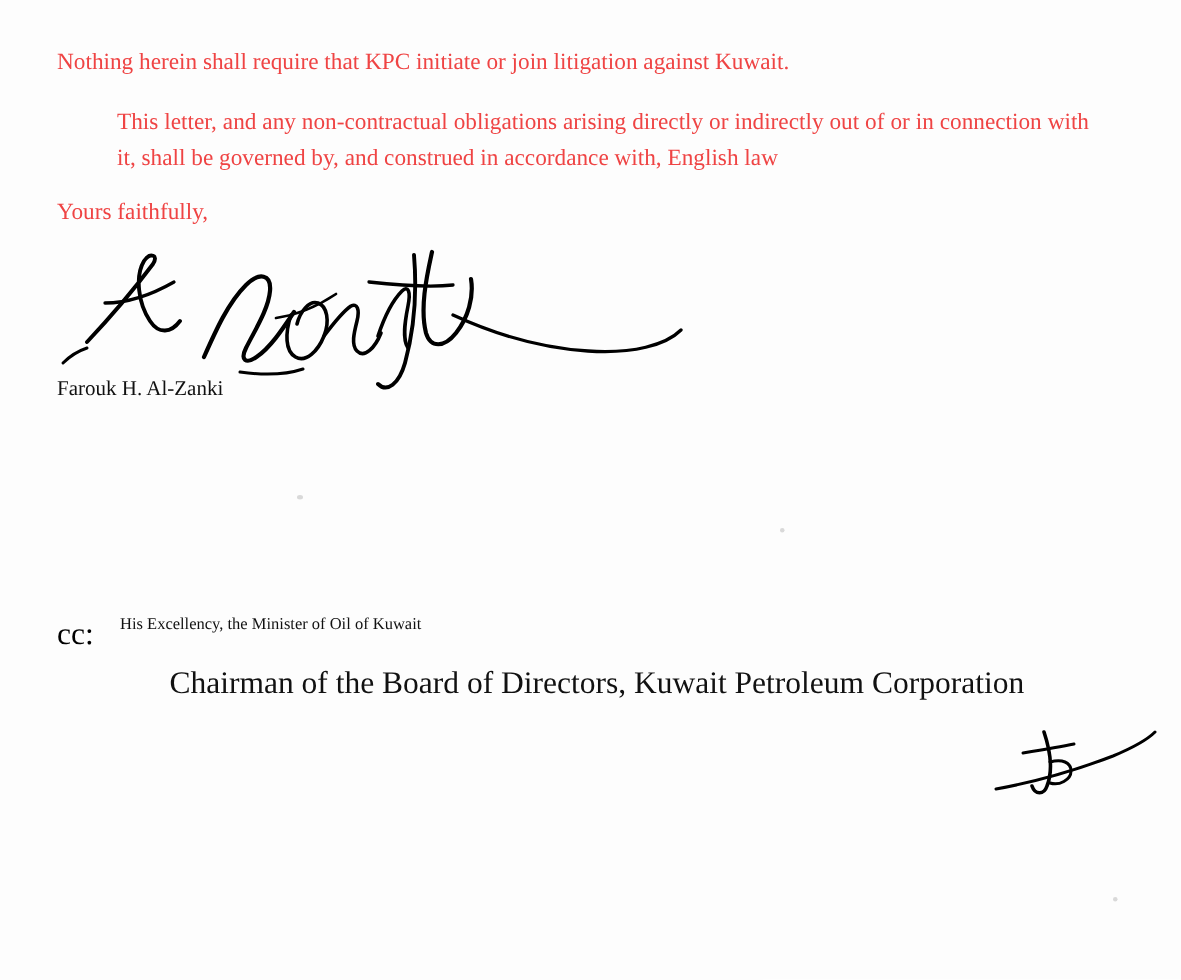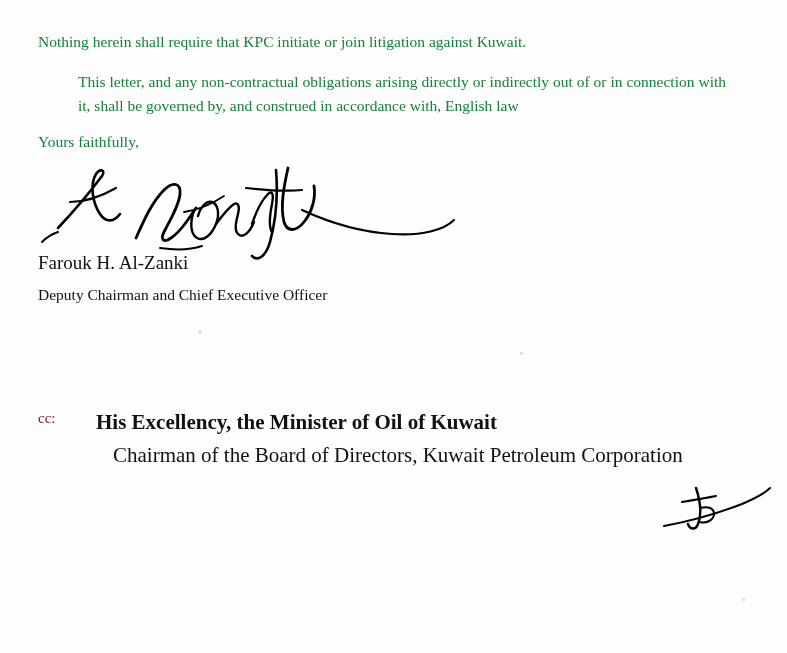--- a/index.html
+++ b/index.html
@@ -21,21 +21,21 @@
     top: 0;
     width: 787px;
     height: 653px;
     background: #fdfdfd;
   }
   .para {
     position: absolute;
     font-family: "Liberation Serif", serif;
     font-size: 15.5px;
     line-height: 1.55;
-    color: #15803d;
+    color: #ef4444;
     text-align: justify;
   }
   .p1 {
     left: 38px;
     top: 30px;
     width: 690px;
   }
   .p2 {
     left: 38px;
     top: 70px;
@@ -44,44 +44,43 @@
   }
   .p3 {
     left: 38px;
     top: 130px;
     width: 300px;
   }
   .signer-name {
     position: absolute;
     left: 38px;
     top: 252px;
-    font-size: 19px;
+    font-size: 14px;
     color: #111;
   }
   .signer-title {
     position: absolute;
     left: 38px;
     top: 286px;
     font-size: 15.5px;
     color: #111;
   }
   .cc-label {
     position: absolute;
     left: 38px;
     top: 410px;
-    font-size: 15px;
-    color: #7f1d1d;
+    font-size: 21px;
+    color: #000000;
   }
   .cc-line-1 {
     position: absolute;
-    left: 96px;
+    left: 80px;
     top: 410px;
-    font-size: 21px;
+    font-size: 11px;
     color: #111;
-    font-weight: bold;
   }
   .cc-line-2 {
     position: absolute;
     left: 113px;
     top: 443px;
     font-size: 21px;
     color: #111;
   }
   .signature {
     position: absolute;
@@ -128,21 +127,20 @@
       <path d="M206 38 C224 40, 244 42, 262 40" stroke-width="2.2"></path>
       <path d="M248 18 C244 36, 240 56, 244 72 C247 82, 256 82, 264 72 C272 62, 276 48, 274 36" stroke-width="2.8"></path>
       <path d="M262 60 C288 72, 320 82, 352 84 C382 86, 404 80, 414 70" stroke-width="2.2"></path>
       <path d="M120 98 C134 100, 150 100, 162 96" stroke-width="2.0"></path>
       <path d="M2 92 C6 88, 12 84, 18 82" stroke-width="2.0"></path>
       <path d="M144 62 C158 60, 172 54, 184 46" stroke-width="1.8"></path>
     </g>
   </svg>
 
   <div class="signer-name">Farouk H. Al-Zanki</div>
-  <div class="signer-title">Deputy Chairman and Chief Executive Officer</div>
 
   <div class="cc-label">cc:</div>
   <div class="cc-line-1">His Excellency, the Minister of Oil of Kuwait</div>
   <div class="cc-line-2">Chairman of the Board of Directors, Kuwait Petroleum Corporation</div>
 
   <svg class="initials" viewBox="0 0 115 60">
     <g fill="none" stroke="#000" stroke-linecap="round" stroke-linejoin="round">
       <path d="M36 6 C40 18, 42 32, 38 42 C36 48, 30 48, 28 42" stroke-width="2.4"></path>
       <path d="M22 20 C34 18, 46 16, 56 14" stroke-width="2.0"></path>
       <path d="M4 44 C26 40, 56 32, 82 22 C94 17, 104 12, 110 6" stroke-width="2.0"></path>

